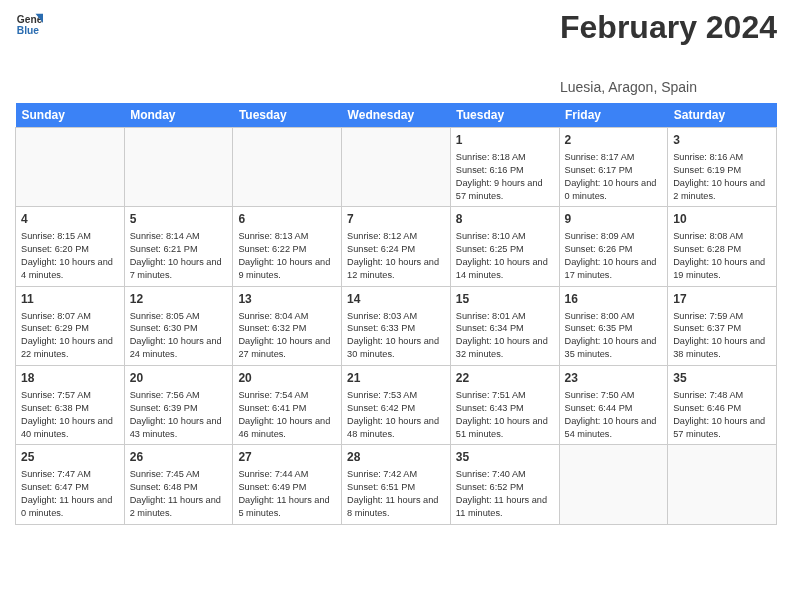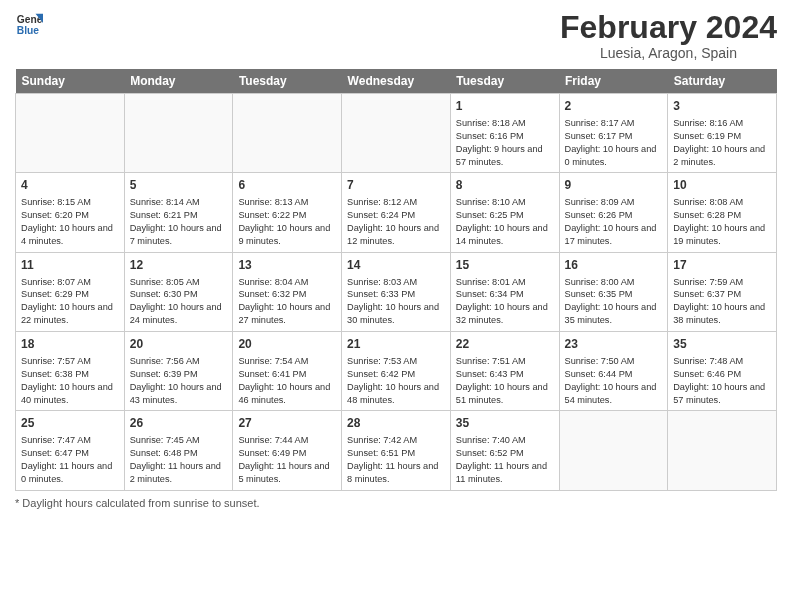--- a/index.html
+++ b/index.html
@@ -25,39 +25,40 @@
     .logo {
       display: flex;
       align-items: center;
       gap: 4px;
     }
     .logo-icon {
       width: 28px;
       height: 28px;
     }
     .title-block {
-      text-align: center;
+      text-align: left;
     }
     .month-title {
       font-size: 32px;
       font-weight: bold;
       color: #333;
       line-height: 1.1;
     }
     .location {
       font-size: 14px;
       color: #555;
+      margin-top: 34px;
     }
     table {
       width: 100%;
       border-collapse: collapse;
       font-size: 10px;
     }
     th {
-      background-color: #737373;
+      background-color: #3b82f6;
       color: #fff;
       text-align: left;
       padding: 5px 6px;
       font-size: 12px;
       font-weight: bold;
     }
     td {
       border: 1px solid #ccc;
       vertical-align: top;
       padding: 4px 5px;
@@ -247,16 +248,13 @@
           <td>
             <span class="day-number">35</span>
             <div class="day-info">Sunrise: 7:40 AM<br>Sunset: 6:52 PM<br>Daylight: 11 hours and 11 minutes.</div>
           </td>
           <td class="empty"></td>
           <td class="empty"></td>
         </tr>
       </tbody>
   </table>
 
-  <div class="footer-note">
-    * <span>Daylight hours</span> calculated from sunrise to sunset.
-  </div>
 </div>
 
 </body></html>

